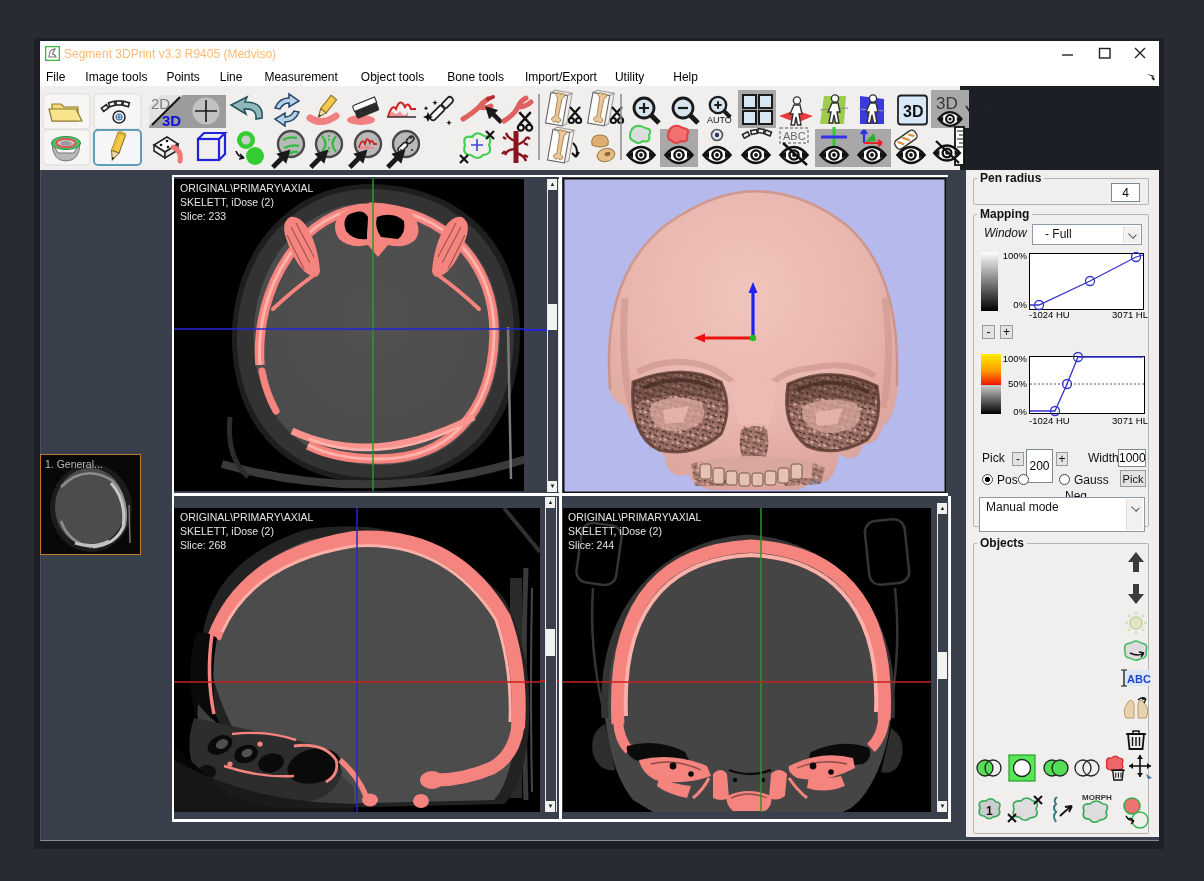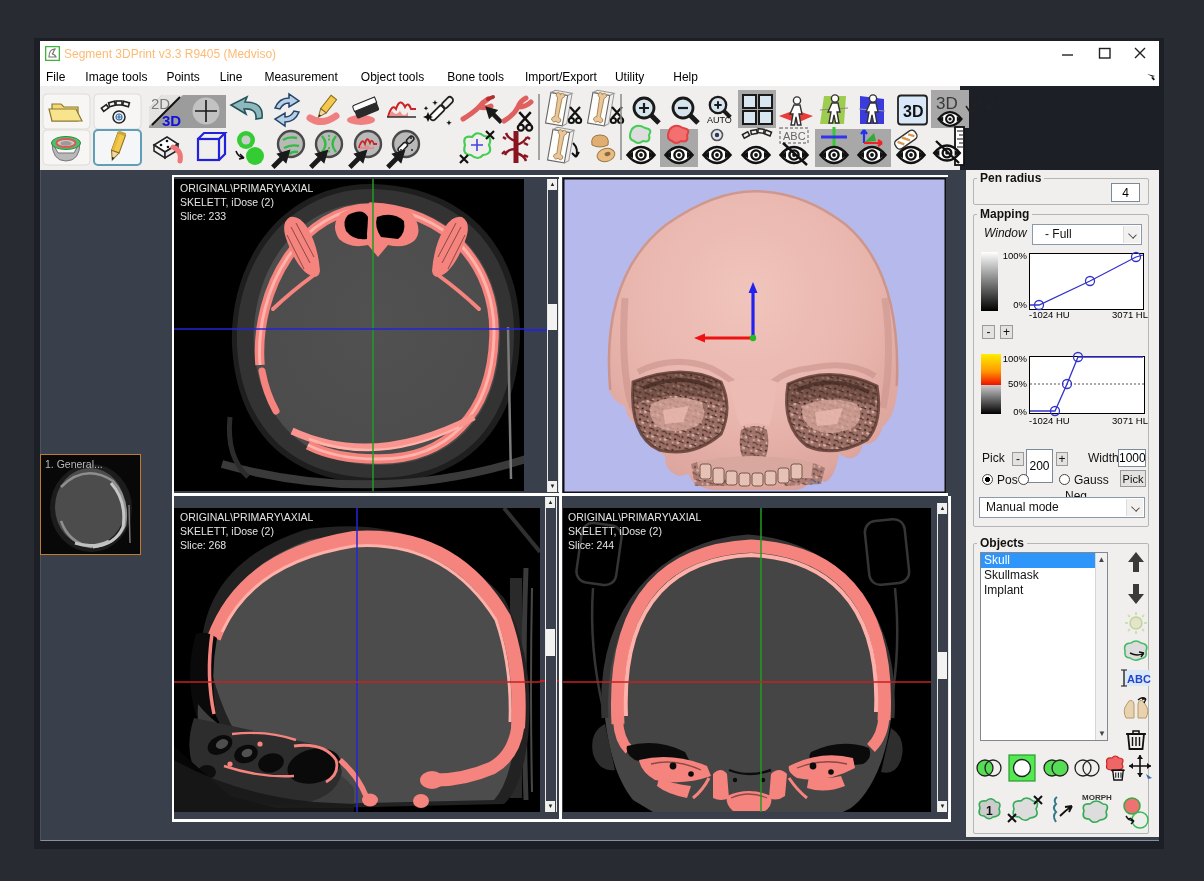--- a/index.html
+++ b/index.html
@@ -736,34 +736,24 @@
   <div class="abs btn" style="left:90px;top:282px;width:12px;height:14px;">+</div>
   <div class="abs" style="left:122px;top:281px;">Width</div>
   <input class="abs fld" style="left: 152px; top: 279px; width: 28px; height: 18px;" value="1000">
   <span class="abs rad sel" style="left:16px;top:304px;"></span>
     <span class="abs" style="left:31px;top:303px;">Pos</span>
   <span class="abs rad" style="left:52px;top:304px;"></span>
     <span class="abs" style="left:67px;top:319px;margin-left:32px;">Neg</span>
   <span class="abs rad" style="left:93px;top:304px;"></span>
     <span class="abs" style="left:108px;top:303px;">Gauss</span>
   <div class="abs btn" style="left:154px;top:300px;width:26px;height:17px;font-size:11px;line-height:16px;">Pick</div>
-  <div class="abs combo" style="left:13px;top:327px;width:166px;height:21px;"><span style="padding-left:6px">Manual mode</span><span class="cbtn"></span></div>
+  <div class="abs combo" style="left:13px;top:327px;width:166px;height:35px;"><span style="padding-left:6px">Manual mode</span><span class="cbtn"></span></div>
 
   <div class="abs gb" style="left:7px;top:373px;width:176px;height:291px;"></div>
   <div class="abs gbl" style="left:11px;top:366px;">Objects</div>
-  <div class="abs" style="left:14px;top:382px;width:128px;height:189px;background:#fff;border:1px solid #828790;">
-    <div style="background:#2e95fa;color:#fff;padding:0 3px;height:15px;line-height:15px;">Skull</div>
-    <div style="padding:0 3px;height:15px;line-height:15px;">Skullmask</div>
-    <div style="padding:0 3px;height:15px;line-height:15px;">Implant</div>
-
-    <div class="abs" style="right:0;top:0;width:12px;height:187px;background:#f0f0f0;border-left:1px solid #d5d5d5;">
-      <div style="height:13px;text-align:center;font-size:8px;color:#444;line-height:13px;">▲</div>
-      <div class="abs" style="bottom:0;width:12px;height:13px;text-align:center;font-size:8px;color:#444;line-height:13px;">▼</div>
-    </div>
-  </div>
   <svg class="abs" style="left:150px;top:378px" width="40" height="290" viewBox="0 0 40 290" id="objicons">
 
     <path d="M20 4 L28 14 L23 14 L23 24 L17 24 L17 14 L12 14 Z" fill="#3a3a3a"></path>
 
     <path d="M20 56 L28 46 L23 46 L23 36 L17 36 L17 46 L12 46 Z" fill="#3a3a3a"></path>
 
     <g transform="translate(20,75)">
       <circle r="6" fill="#e6e3c8" stroke="#b9d89a" stroke-width="1.5"></circle>
       <g stroke="#cfe0ae" stroke-width="2">
           <line x1="0" y1="-8" x2="0" y2="-11"></line>

